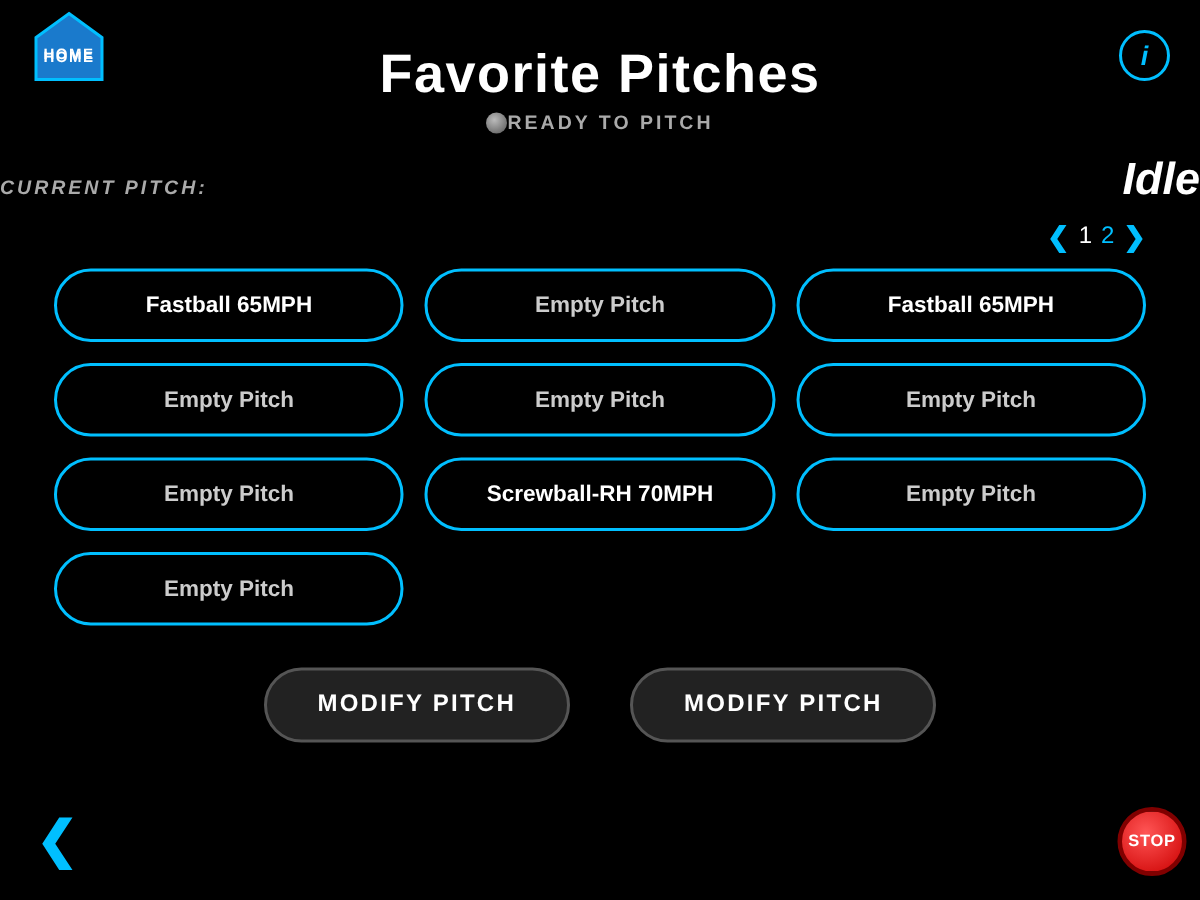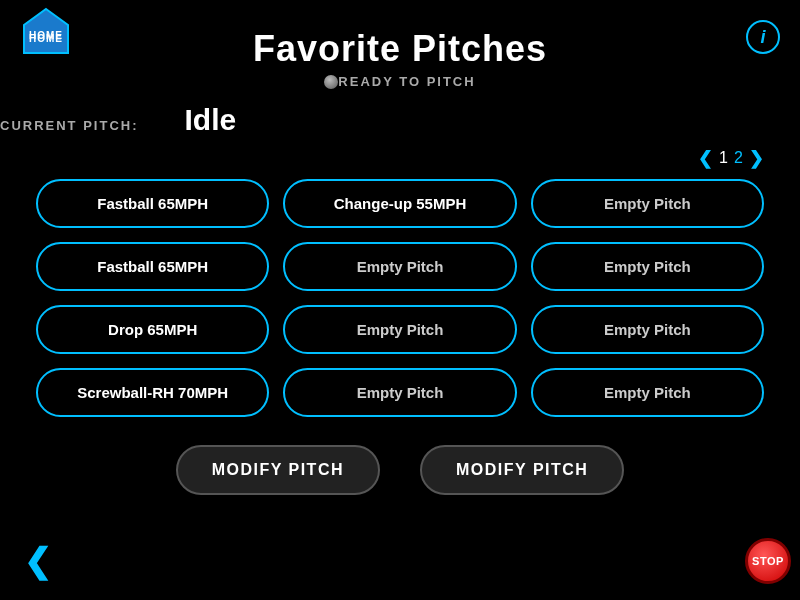--- a/index.html
+++ b/index.html
@@ -82,23 +82,24 @@
       color: #00bfff;
       font-size: 18px;
       font-style: italic;
       font-weight: bold;
     }
 
     
     #current-pitch-row {
       display: flex;
       align-items: baseline;
-      justify-content: flex-start;
+      justify-content: space-between;
       gap: 10px;
       margin-top: 14px;
+      font-style: italic;
     }
 
     .current-pitch-label {
       font-size: 13px;
       font-weight: bold;
       color: #aaa;
       letter-spacing: 2px;
     }
 
     .current-pitch-value {
@@ -241,26 +242,24 @@
 
 <div id="pagination">
   <span class="page-arrow">❮</span>
   <span class="page-num active">1</span>
   <span class="page-num">2</span>
   <span class="page-arrow">❯</span>
 </div>
 
 <div id="pitch-grid">
 <button class="pitch-btn">Fastball 65MPH</button>
-    <button class="pitch-btn">Change-up 55MPH</button>
     <button class="pitch-btn empty">Empty Pitch</button>
     <button class="pitch-btn">Fastball 65MPH</button>
     <button class="pitch-btn empty">Empty Pitch</button>
     <button class="pitch-btn empty">Empty Pitch</button>
-    <button class="pitch-btn">Drop 65MPH</button>
     <button class="pitch-btn empty">Empty Pitch</button>
     <button class="pitch-btn empty">Empty Pitch</button>
     <button class="pitch-btn">Screwball-RH 70MPH</button>
     <button class="pitch-btn empty">Empty Pitch</button>
     <button class="pitch-btn empty">Empty Pitch</button>
   </div>
 
 <div id="bottom-row">
   <button class="action-btn">MODIFY PITCH</button>
   <button class="action-btn">MODIFY PITCH</button>

